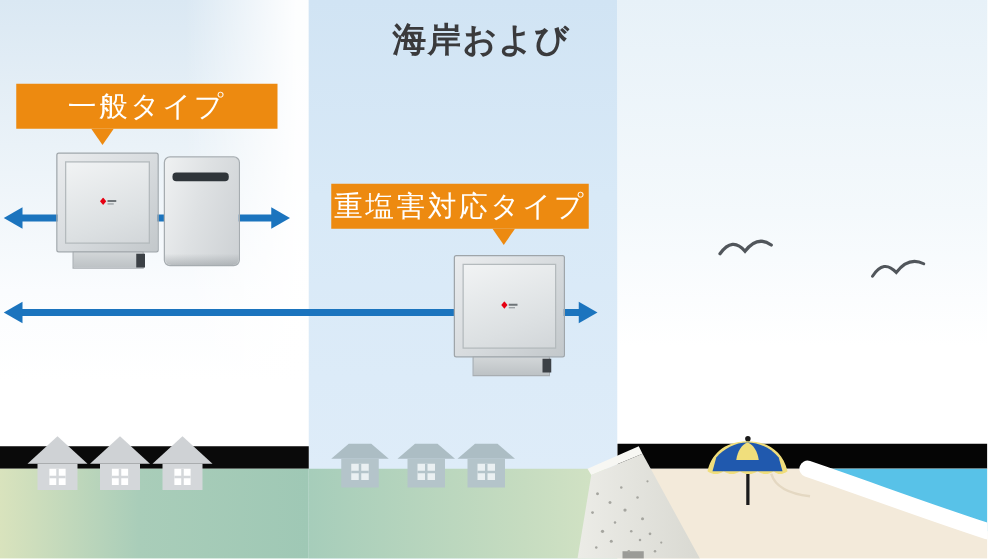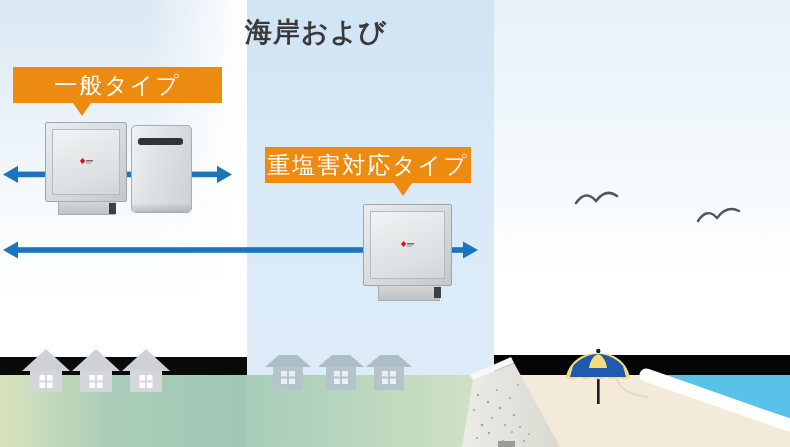--- a/index.html
+++ b/index.html
@@ -8,21 +8,21 @@
   
   .col{position:absolute;top:0;height:447px;}
   .col-left{left:0;width:247px;
     background:linear-gradient(to right, rgba(255,255,255,0) 60%, rgba(255,255,255,.95) 96%),
                linear-gradient(to bottom,#DAE8F3 0%,#EAF2F8 26%,#FAFCFE 52%,#FFFFFF 68%);}
   .col-mid{left:247px;width:247px;
     background:linear-gradient(to bottom,#D1E4F4 0%,#D8E9F7 35%,#E0EDF9 100%);}
   .col-right{left:494px;width:296px;
     background:linear-gradient(to bottom,#E7F1F8 0%,#F4F9FC 38%,#FFFFFF 62%);}
   
-  .title{position:absolute;left:245px;top:16px;width:280px;
+  .title{position:absolute;left:245px;top:16px;width:280px;text-align:center;
          color:#3A3A3C;font-size:27px;line-height:33px;font-weight:600;letter-spacing:1px;}
   
   .callout{position:absolute;background:#ED8A10;color:#FFFFFF;height:36px;line-height:36px;
            text-align:center;font-size:23px;font-weight:500;letter-spacing:2px;}
   .callout .ptr{position:absolute;top:36px;width:0;height:0;
                 border-left:9px solid transparent;border-right:9px solid transparent;
                 border-top:13px solid #ED8A10;}
   .callout-general{left:13px;top:67px;width:209px;}
   .callout-general .ptr{left:60px;}
   .callout-heavy{left:265px;top:147px;width:206px;}

